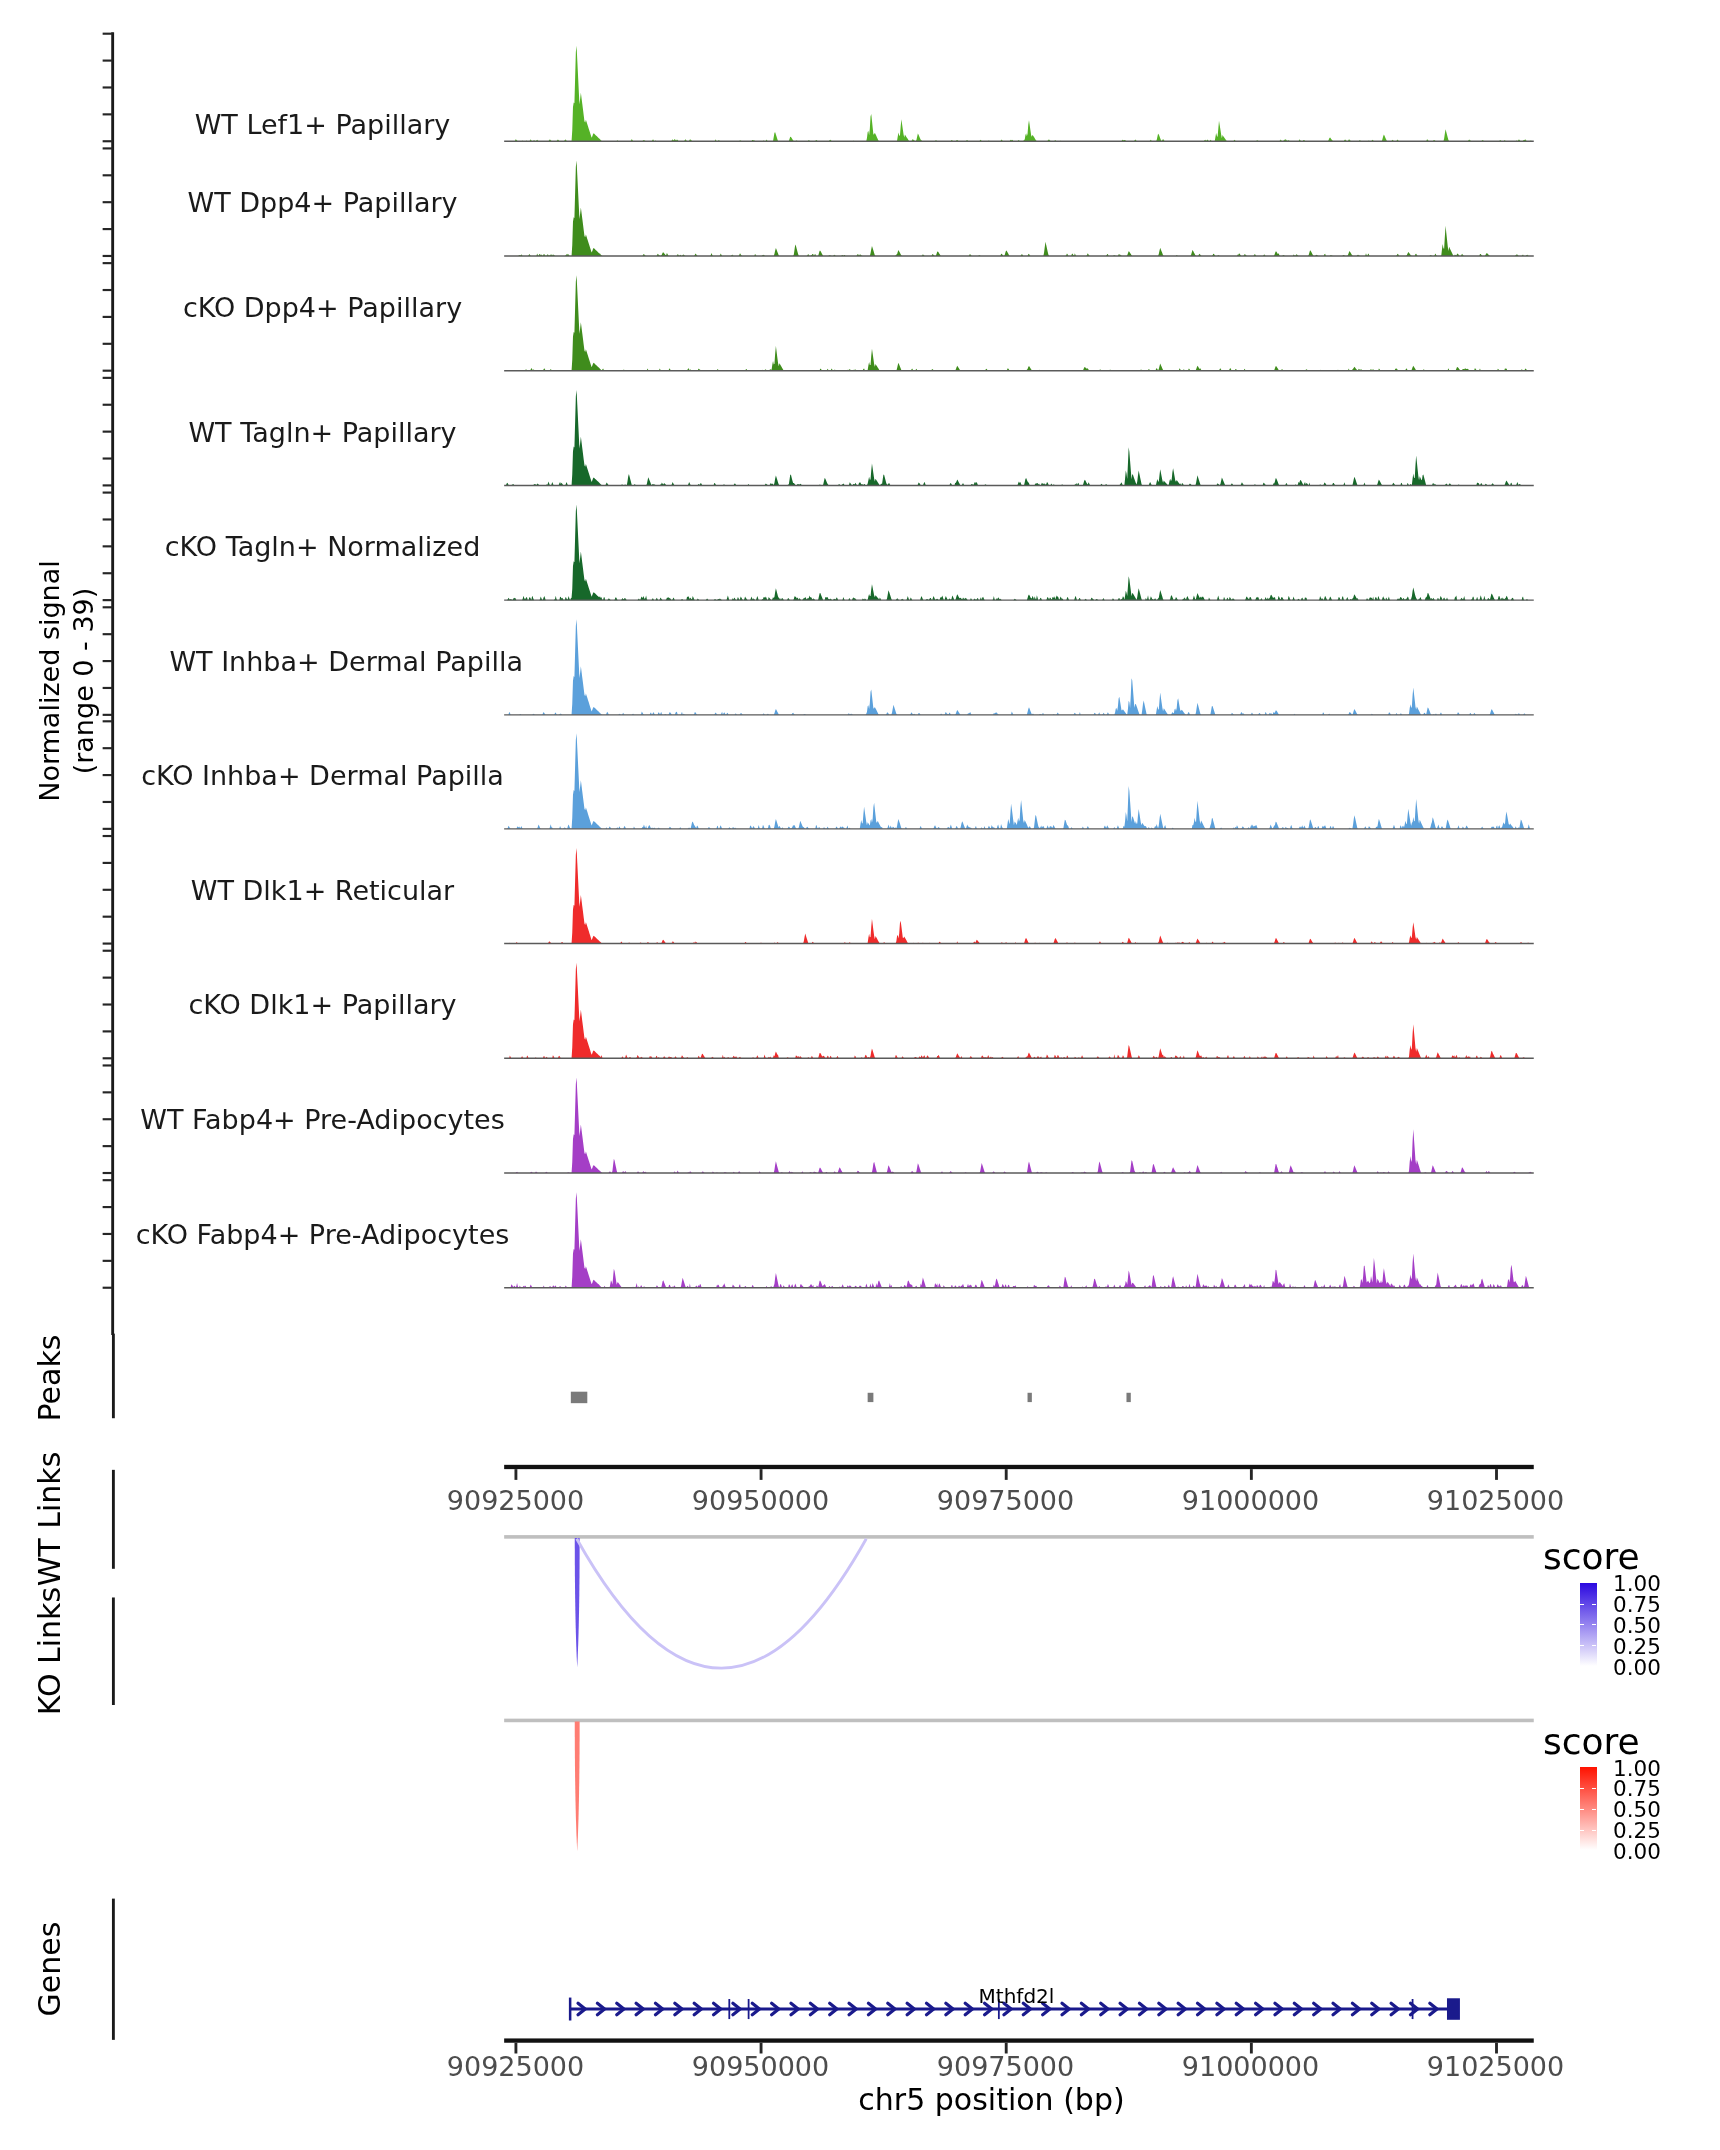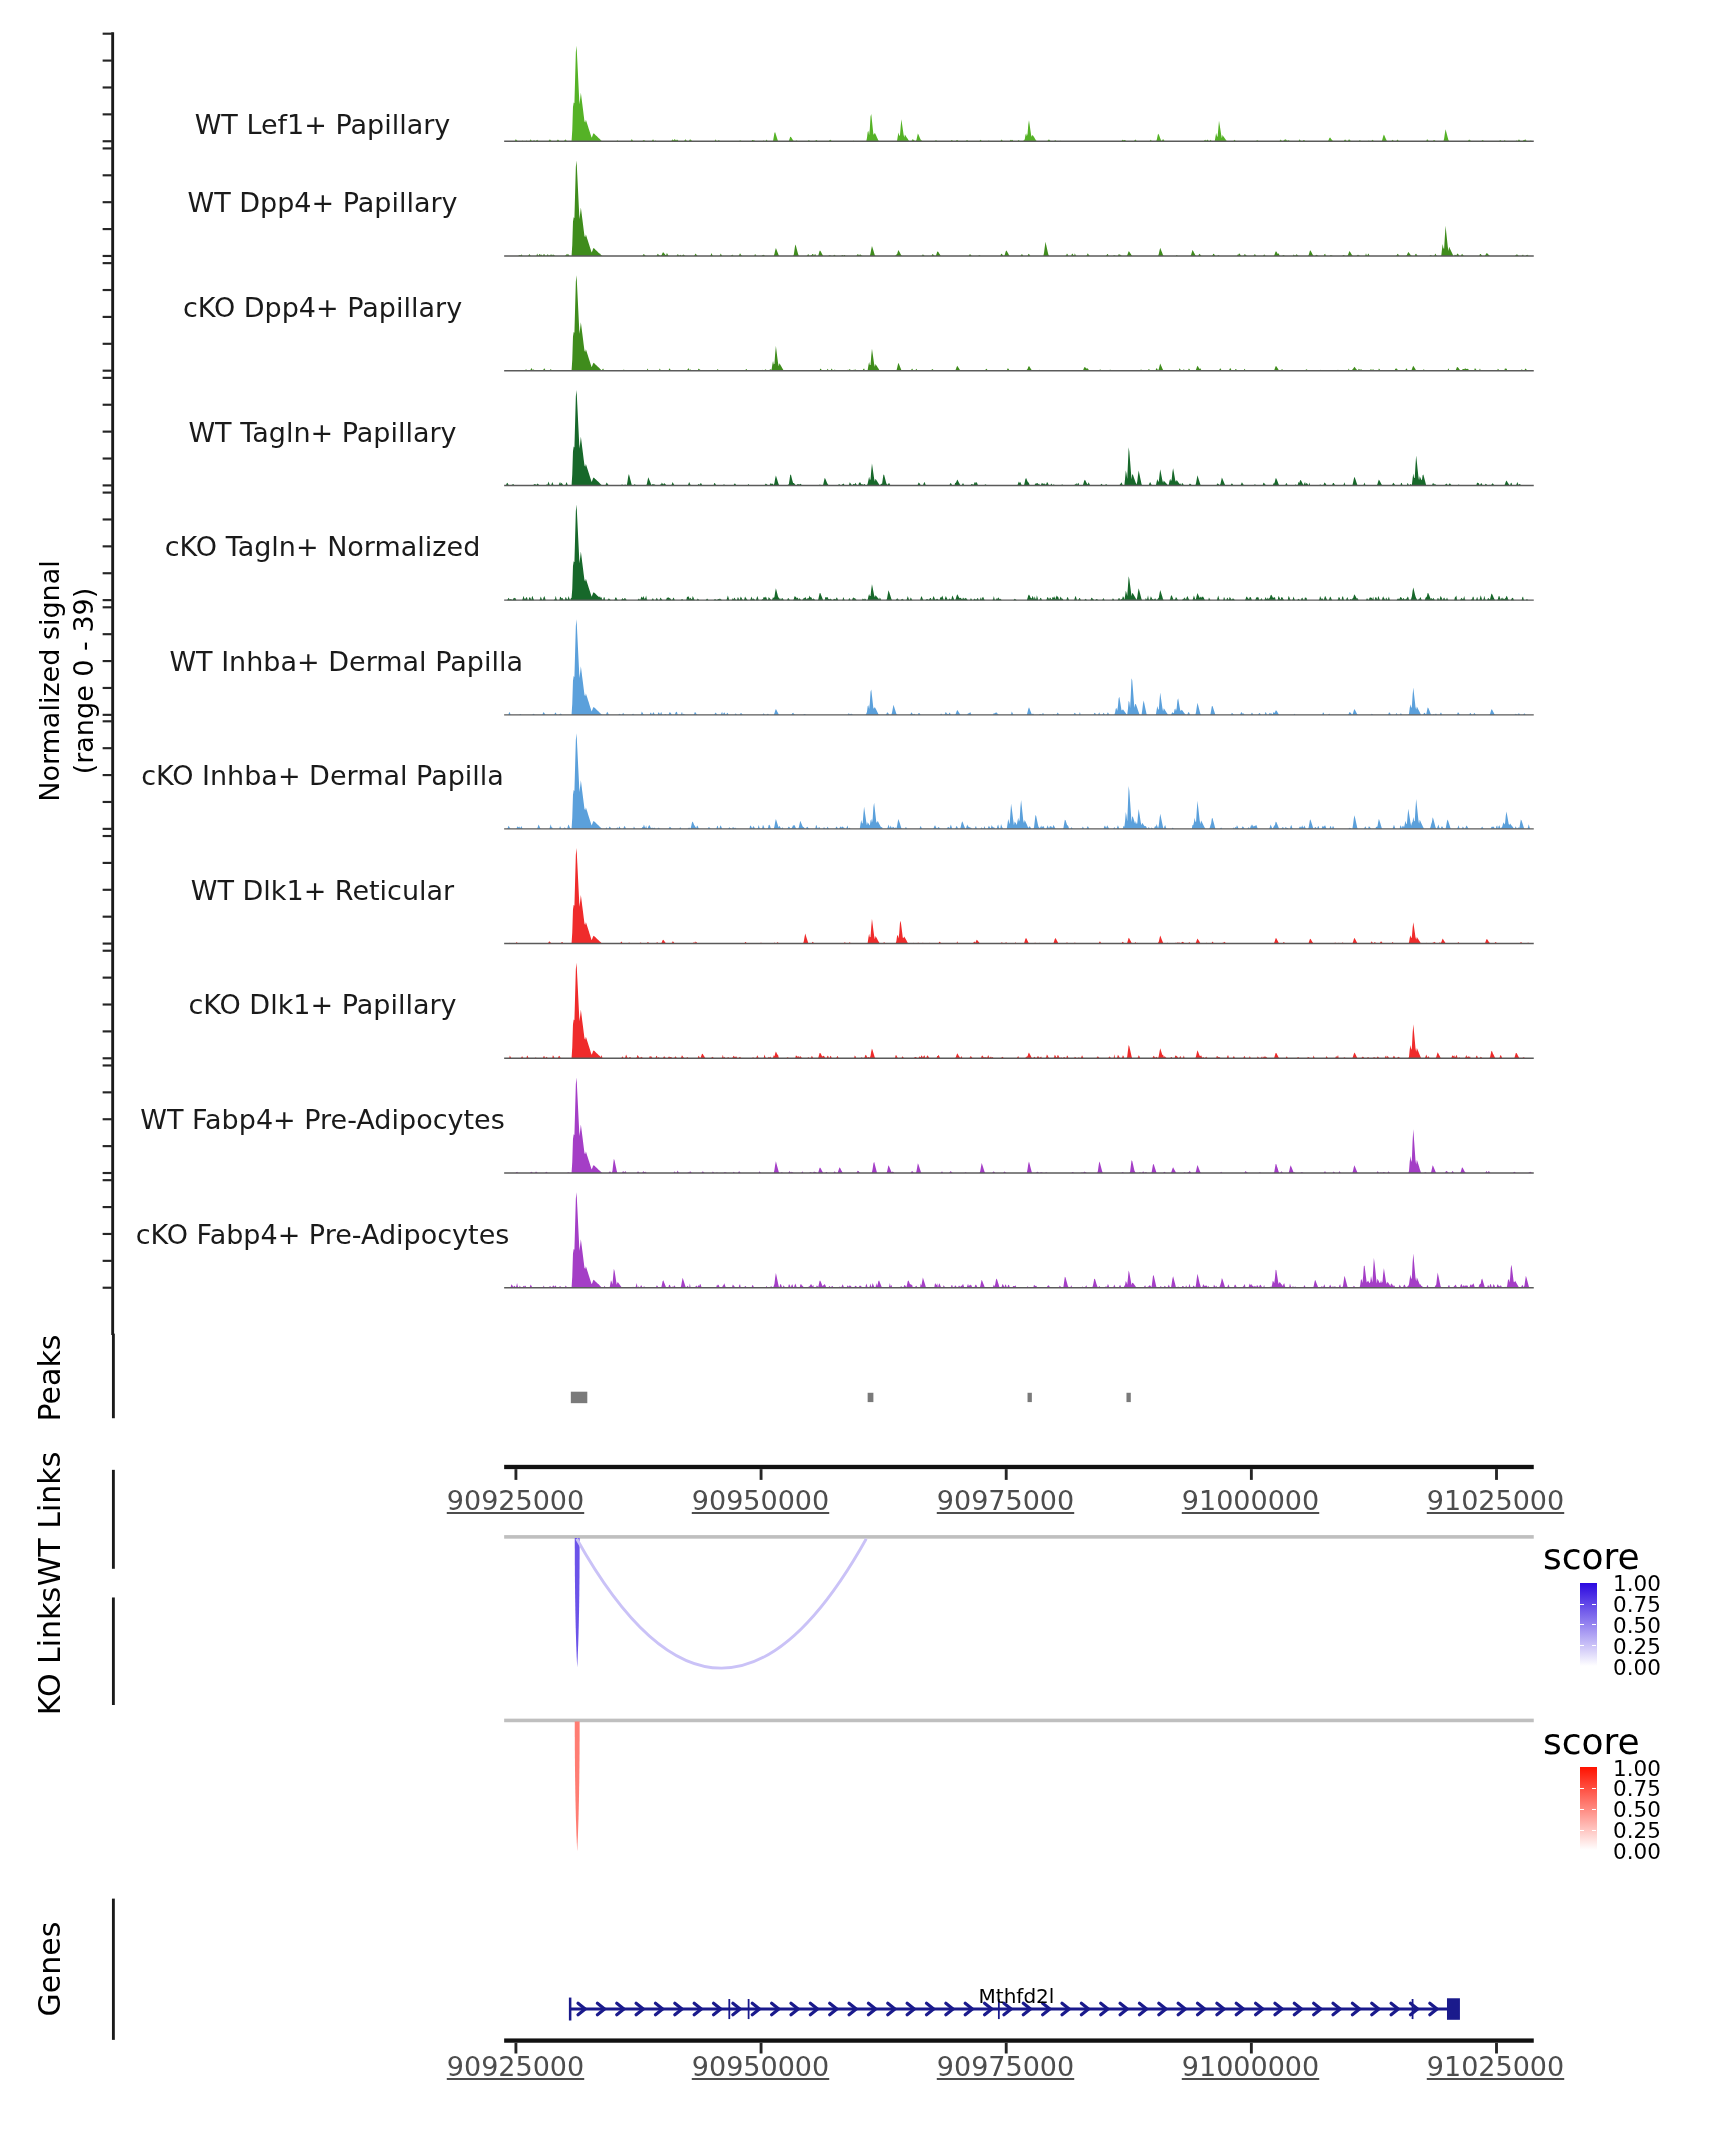--- a/index.html
+++ b/index.html
@@ -3,21 +3,21 @@
 <meta charset="utf-8">
 <style>
   html,body{margin:0;padding:0;background:#fff;}
   #fig{position:relative;width:1721px;height:2151px;background:#fff;overflow:hidden;
        font-family:"DejaVu Sans","Liberation Sans",sans-serif;}
   #gfx{position:absolute;left:0;top:0;}
   .txt{position:absolute;color:#000;}
   .track-label{width:401px;left:122px;text-align:center;font-size:27px;color:#1a1a1a;white-space:nowrap;}
   .vlabel{white-space:nowrap;font-size:30px;color:#000;transform:translate(-50%,-50%) rotate(-90deg);}
   .ylab{white-space:nowrap;font-size:27px;text-align:center;line-height:34px;transform:translate(-50%,-50%) rotate(-90deg);}
-  .tickx{width:229px;text-align:center;font-size:27px;color:#4d4d4d;white-space:nowrap;text-decoration:underline;}
+  .tickx{width:229px;text-align:center;font-size:27px;color:#4d4d4d;white-space:nowrap;}
   .legend-title{width:158px;text-align:left;font-size:36px;}
   .legend-num{font-size:21.5px;white-space:nowrap;}
   .gene-name{width:229px;text-align:center;font-size:20px;}
   .axis-title{width:459px;text-align:center;font-size:30px;}
   .grad{position:absolute;width:16.5px;}
   .notch{position:absolute;height:1.4px;background:#fff;width:4.3px;}
 </style>
 </head>
 <body>
 
@@ -187,20 +187,21 @@
 
   <div class="txt vlabel" style="left:49px;top:1378px;">Peaks</div>
   <div class="txt vlabel" style="left:49px;top:1519px;">WT Links</div>
   <div class="txt vlabel" style="left:49px;top:1651px;">KO Links</div>
   <div class="txt vlabel" style="left:49px;top:1969px;">Genes</div>
 
   <div class="txt legend-title" style="left:1543px;top:1536px;">score</div>
   <div class="txt legend-title" style="left:1543px;top:1721px;">score</div>
 
   <div class="txt gene-name" style="left:902px;top:1944px;margin-top:40px;">Mthfd2l</div>
+  <div class="txt axis-title" style="left:762px;top:2082px;">chr5 position (bp)</div>
 <div class="txt track-label" style="top:72px;margin-top:37px;">WT Lef1+ Papillary</div>
     <div class="txt track-label" style="top:187px;">WT Dpp4+ Papillary</div>
     <div class="txt track-label" style="top:292px;">cKO Dpp4+ Papillary</div>
     <div class="txt track-label" style="top:417px;">WT Tagln+ Papillary</div>
     <div class="txt track-label" style="top:531px;">cKO Tagln+ Normalized</div>
     <div class="txt track-label" style="top:646px;text-align:right;">WT Inhba+ Dermal Papilla</div>
     <div class="txt track-label" style="top:760px;">cKO Inhba+ Dermal Papilla</div>
     <div class="txt track-label" style="top:875px;">WT Dlk1+ Reticular</div>
     <div class="txt track-label" style="top:989px;">cKO Dlk1+ Papillary</div>
     <div class="txt track-label" style="top:1104px;">WT Fabp4+ Pre-Adipocytes</div>

